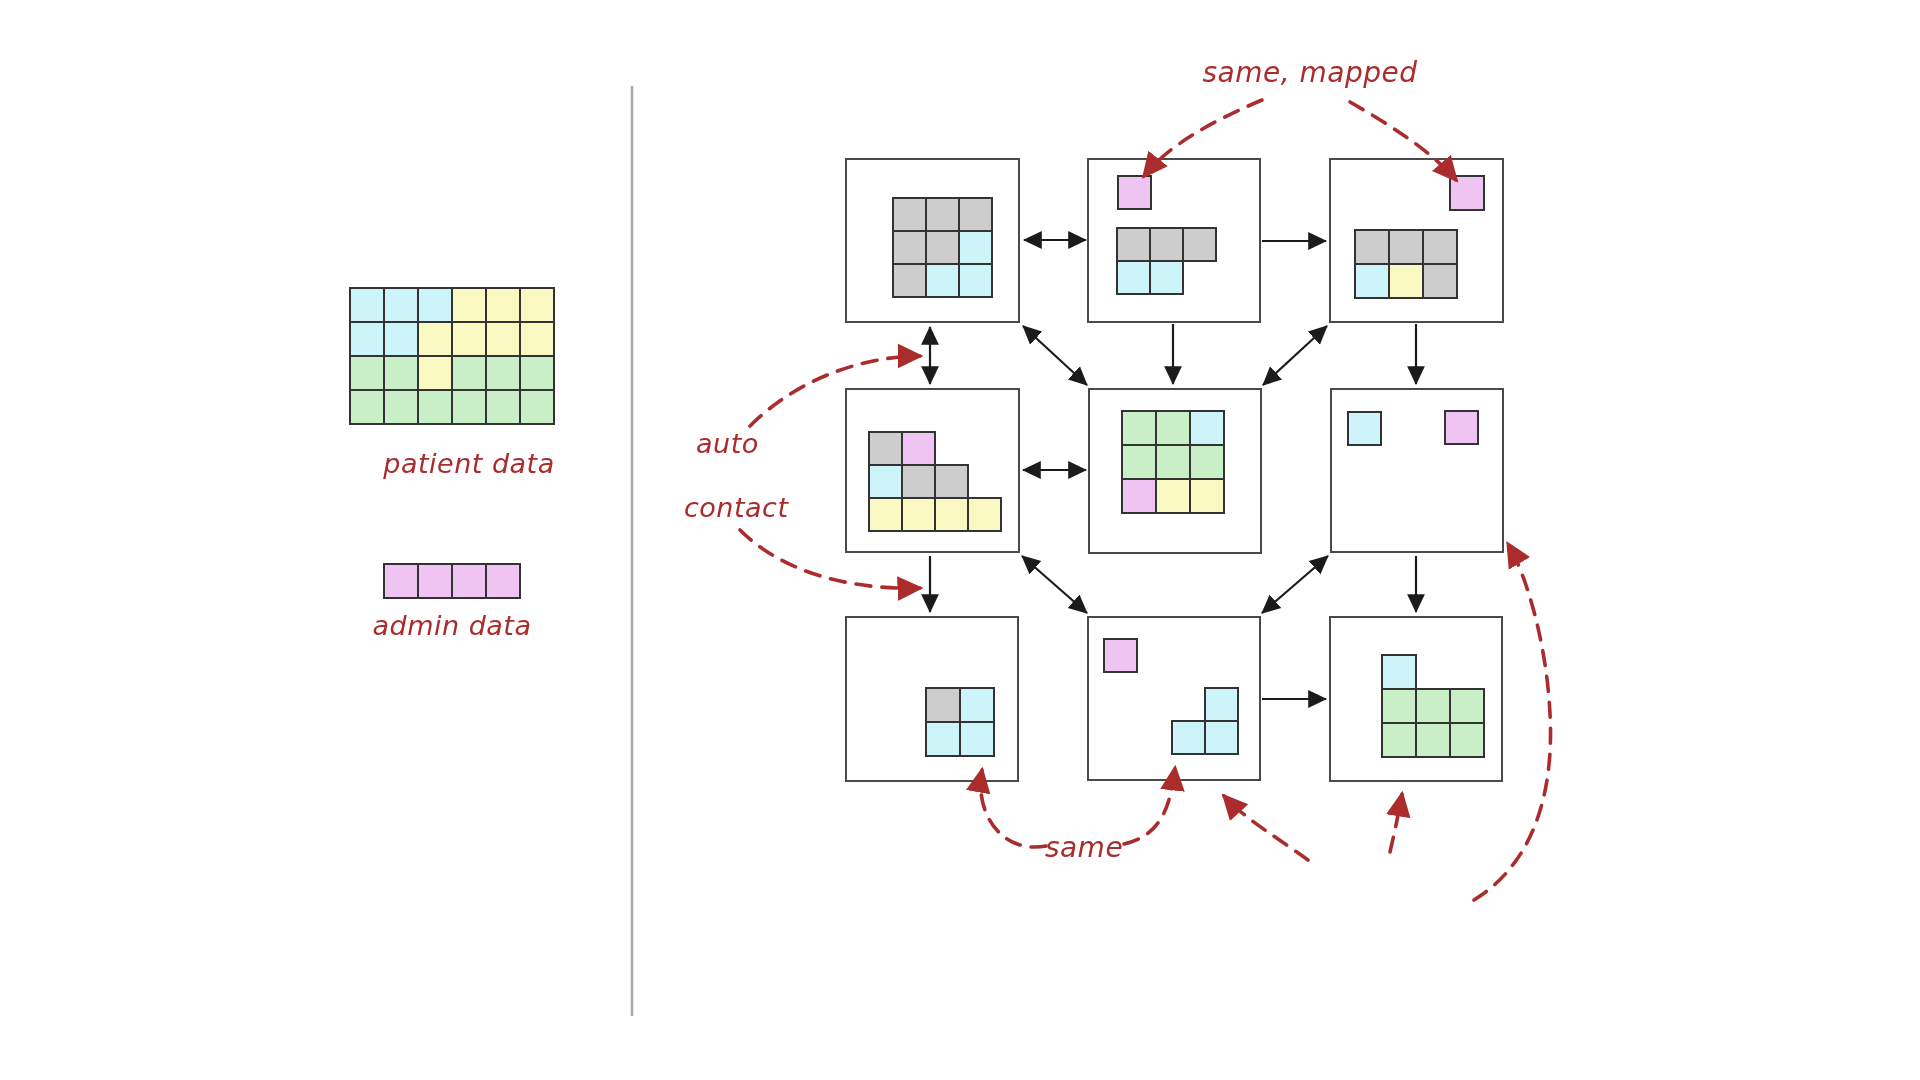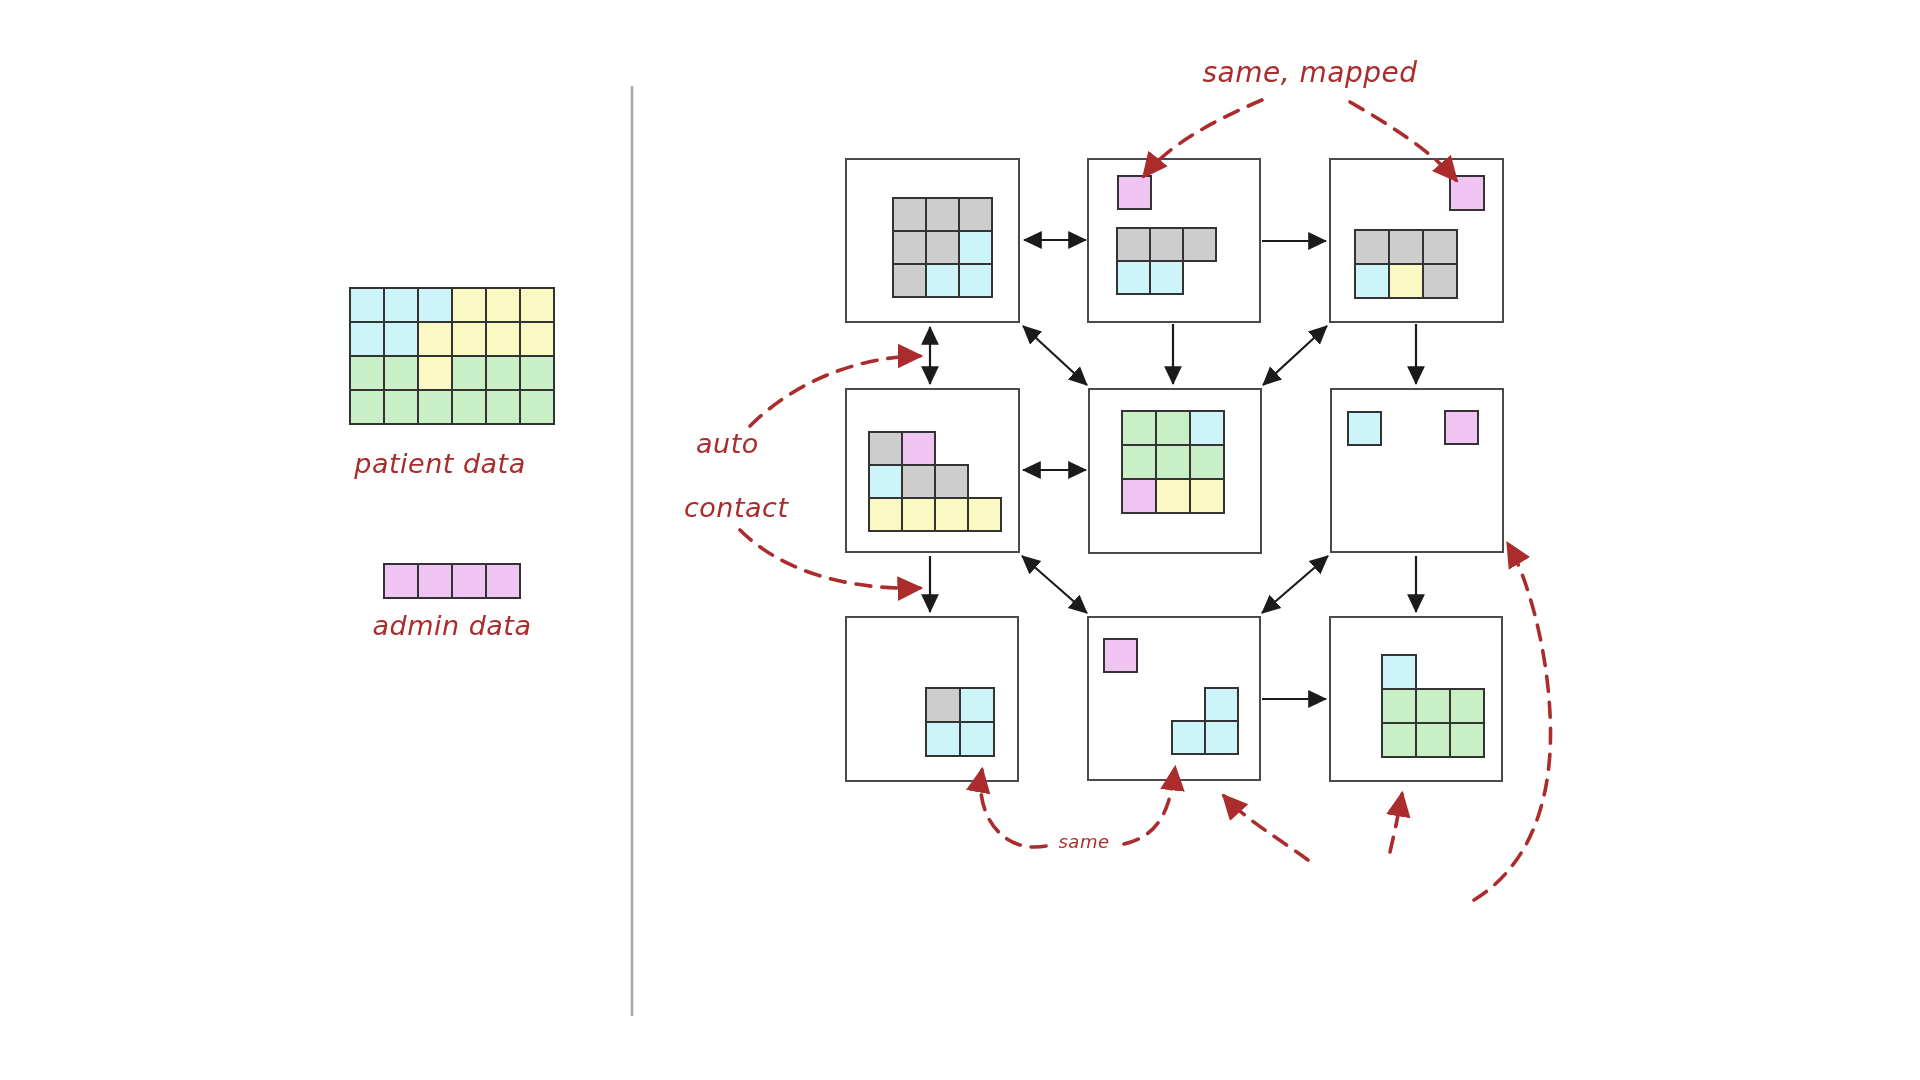--- a/index.html
+++ b/index.html
@@ -151,26 +151,26 @@
         <path d="M 750 426 C 800 376 868 356 920 356" fill="none" stroke="#ab2c2c" stroke-width="3.6" stroke-linecap="round" stroke-dasharray="15 11" marker-end="url(#mk-red)"></path>
         <path d="M 740 530 C 786 576 858 590 920 588" fill="none" stroke="#ab2c2c" stroke-width="3.6" stroke-linecap="round" stroke-dasharray="15 11" marker-end="url(#mk-red)"></path>
         <path d="M 1046 846 C 1004 854 974 816 982 770" fill="none" stroke="#ab2c2c" stroke-width="3.6" stroke-linecap="round" stroke-dasharray="15 11" marker-end="url(#mk-red)"></path>
         <path d="M 1124 844 C 1158 836 1170 812 1175 768" fill="none" stroke="#ab2c2c" stroke-width="3.6" stroke-linecap="round" stroke-dasharray="15 11" marker-end="url(#mk-red)"></path>
         <path d="M 1308 860 C 1272 834 1244 818 1224 796" fill="none" stroke="#ab2c2c" stroke-width="3.6" stroke-linecap="round" stroke-dasharray="15 11" marker-end="url(#mk-red)"></path>
         <path d="M 1390 852 C 1395 830 1399 812 1402 794" fill="none" stroke="#ab2c2c" stroke-width="3.6" stroke-linecap="round" stroke-dasharray="15 11" marker-end="url(#mk-red)"></path>
         <path d="M 1474 900 C 1536 862 1554 788 1550 714 C 1547 648 1528 578 1508 544" fill="none" stroke="#ab2c2c" stroke-width="3.6" stroke-linecap="round" stroke-dasharray="15 11" marker-end="url(#mk-red)"></path>
       </g>
   </svg>
 
-  <div class="hand center" style="left:338px;top:448px;width:204px;">patient data</div>
+  <div class="hand center" style="left:367px;top:448px;width:204px;">patient data</div>
 
   <div class="hand center" style="left:350px;top:610px;width:204px;">admin data</div>
 
   <div class="hand center" style="left:1200px;top:56px;width:220px;font-size:28px;">same, mapped</div>
 
   <div class="hand" style="left:696px;top:428px;">auto</div>
 
   <div class="hand" style="left:684px;top:492px;">contact</div>
 
-  <div class="hand center" style="left:1036px;top:831px;width:96px;font-size:18px;">same</div>
+  <div class="hand center" style="left:1036px;top:831px;width:96px;font-size:28px;">same</div>
 
 
 </div>
 
 </body></html>

